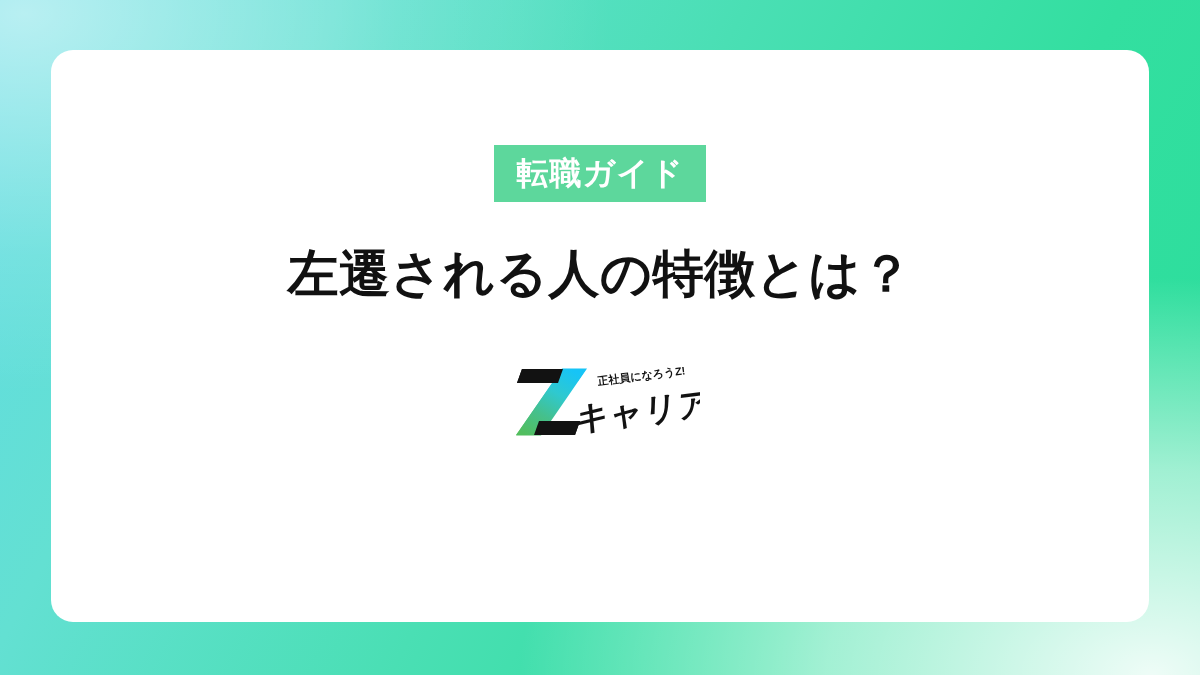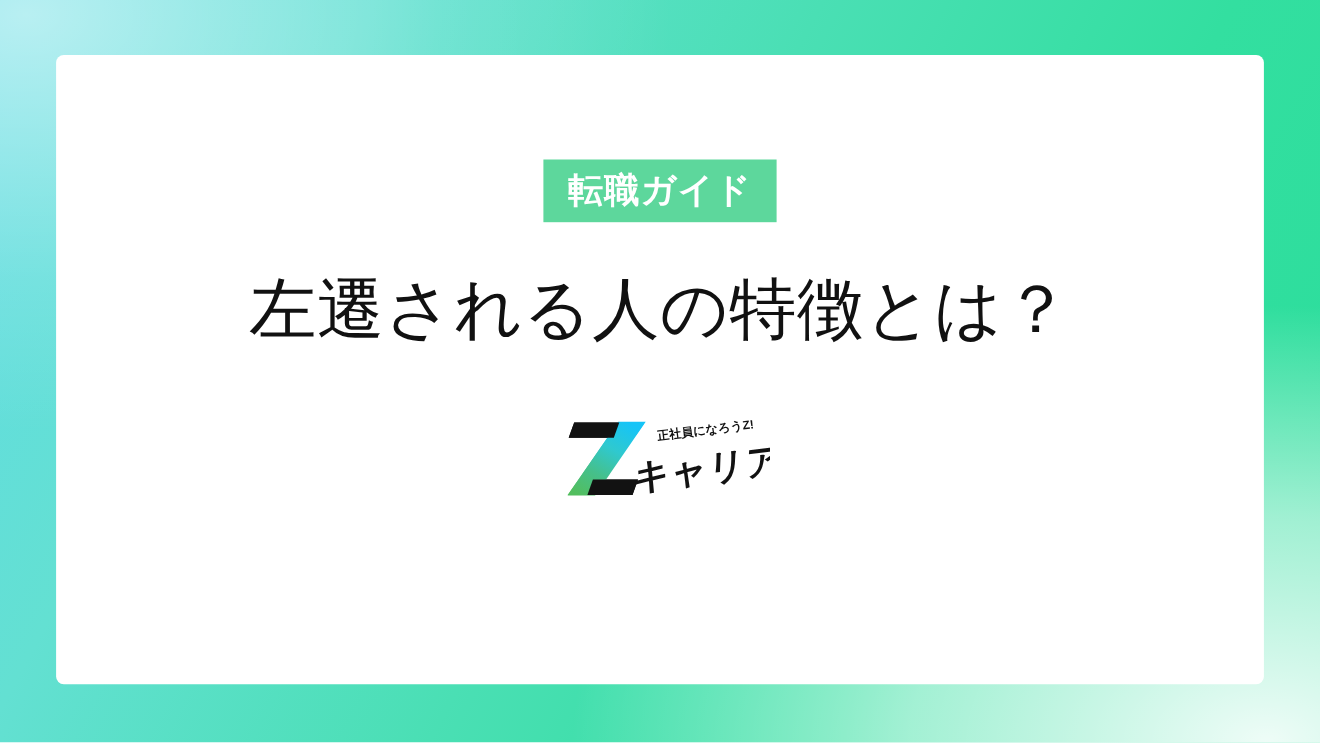--- a/index.html
+++ b/index.html
@@ -14,21 +14,21 @@
     background:
       radial-gradient(ellipse 85% 95% at 96% 100%, rgba(255,255,255,0.92) 0%, rgba(255,255,255,0.55) 32%, rgba(255,255,255,0.0) 62%),
       radial-gradient(ellipse 70% 80% at 2% 2%,  rgba(255,255,255,0.55) 0%, rgba(255,255,255,0.12) 45%, rgba(255,255,255,0.0) 70%),
       linear-gradient(118deg, #62DCE4 0%, #63E0D2 22%, #4ADFB4 48%, #33DFA0 72%, #2ADD9B 100%);
   }
   #card {
     position:absolute;
     left:51px; top:50px;
     width:1098px; height:572px;
     background:#FFFFFF;
-    border-radius:7px;
+    border-radius:22px;
   }
   .card-inner {
     width:100%; height:100%;
     display:flex; flex-direction:column;
     align-items:center; justify-content:flex-start;
   }
 
   
   #badge {
     margin-top:95px;
@@ -40,22 +40,22 @@
     line-height:1;
     padding:12px 22px 13px 22px;
     white-space:nowrap;
   }
 
   
   #title {
     margin-top:36px;
     text-align:center;
     color:#111111;
-    font-weight:normal;
-    font-size:61px;
+    font-weight:bold;
+    font-size:51px;
     line-height:1.42;
     letter-spacing:0.5px;
   }
   #title .tline { display:block; white-space:nowrap; }
 
   
   #logo {
     margin-top:45px;
     position:relative;
     width:200px; height:86px;

